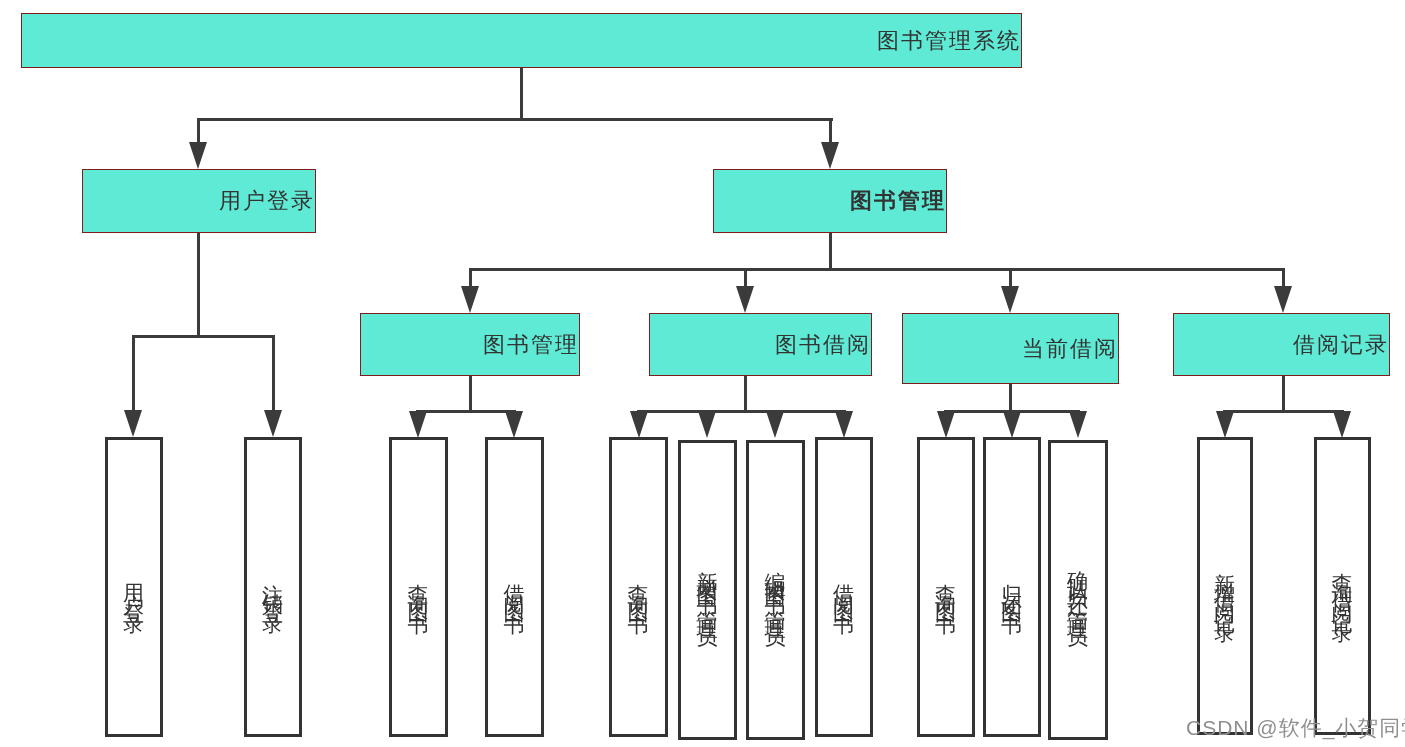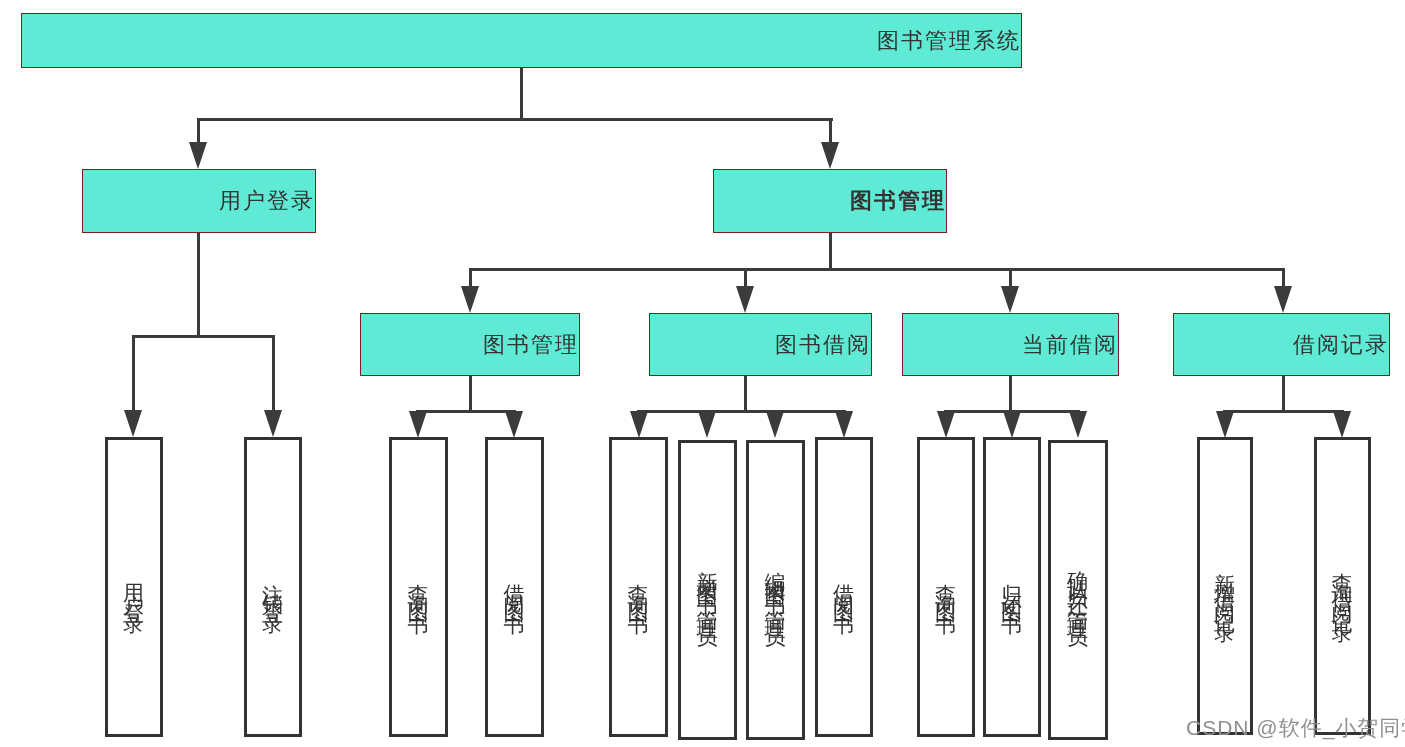--- a/index.html
+++ b/index.html
@@ -105,21 +105,21 @@
   <div class="arrow" style="left:1001px;top:286px;"></div>
   <div class="line" style="left:1282px;top:268px;width:3px;height:22px;"></div>
   <div class="arrow" style="left:1274px;top:286px;"></div>
 
   <div class="hbox" style="left:360px;top:313px;width:220px;height:63px;">
     <span>图书管理</span>
   </div>
   <div class="hbox" style="left:635px;top:313px;width:223px;height:63px;margin-left:14px;">
     <span>图书借阅</span>
   </div>
-  <div class="hbox" style="left:902px;top:313px;width:217px;height:63px;">
+  <div class="hbox" style="left:902px;top:313px;width:217px;height:71px;">
     <span>当前借阅</span>
   </div>
   <div class="hbox" style="left:1173px;top:313px;width:217px;height:63px;padding-left:32px;">
     <span>借阅记录</span>
   </div>
 
   <div class="line" style="left:469px;top:376px;width:3px;height:37px;"></div>
   <div class="line" style="left:416px;top:410px;width:100px;height:3px;"></div>
   <div class="arrow" style="left:409px;top:411px;"></div>
   <div class="arrow" style="left:505px;top:411px;"></div>

